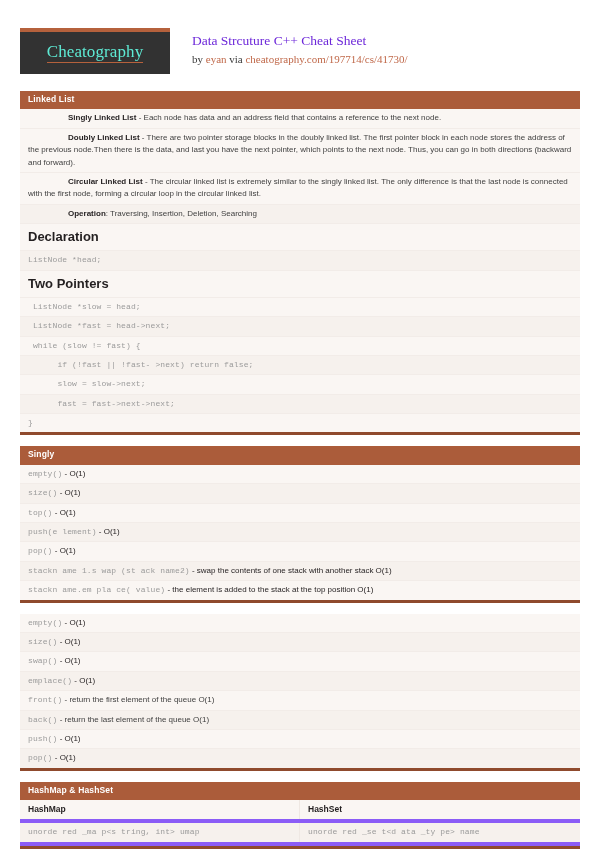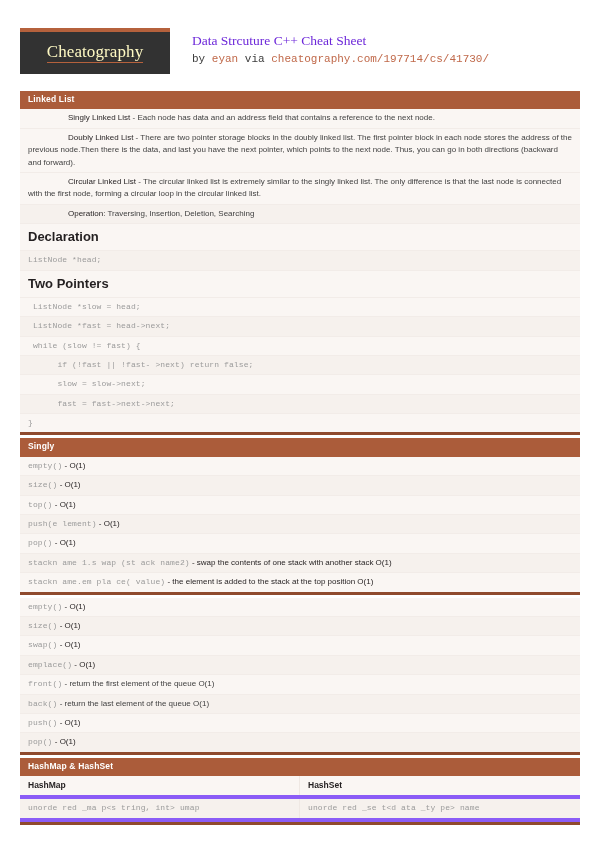--- a/index.html
+++ b/index.html
@@ -37,49 +37,49 @@
     border-top: 4px solid #b5613c;
     box-sizing: border-box;
     display: flex;
     align-items: center;
     justify-content: center;
     flex: 0 0 auto;
   }
   .logo-text {
     font-family: "Liberation Serif", serif;
     font-size: 17px;
-    color: #fef9c3;
+    color: #5eead4;
     letter-spacing: 0.1px;
     border-bottom: 1.5px solid #b5613c;
     padding-bottom: 1px;
     line-height: 1.1;
   }
   .title-wrap {
     margin-left: 22px;
     padding-top: 4px;
   }
   .cheat-title {
     font-family: "Liberation Serif", serif;
     font-size: 13.5px;
     color: #6d28d9;
     font-weight: normal;
     line-height: 1.35;
     margin: 0 0 2px 0;
   }
   .byline {
-    font-family: Liberation Mono, monospace;
+    font-family: Liberation Serif, serif;
     font-size: 11px;
     color: #3b3b3b;
     line-height: 1.3;
   }
   .byline .lnk { color: #c0694a; text-decoration: none; }
 
   
   .section {
-    margin-bottom: 3px;
+    margin-bottom: 11px;
     border-bottom: 3px solid #8f4a2d;
     background: #faf6f3;
   }
   .section-head {
     background: #ab5c3a;
     color: #ffffff;
     font-size: 8.5px;
     font-weight: bold;
     padding: 4px 8px 5px 8px;
     letter-spacing: 0.15px;
@@ -89,21 +89,21 @@
   .row {
     padding: 3px 8px;
     font-size: 8px;
     line-height: 1.55;
     color: #3f3f3f;
     border-bottom: 1px solid #f2ece8;
   }
   .row:last-child { border-bottom: none; }
   .row.alt { background: #f6f1ed; }
   .row b, .row .bold { color: #231f20; font-weight: normal; }
-  .row .lbl { font-weight: normal; color: #231f20; padding-left: 40px; }
+  .row .lbl { font-weight: bold; color: #231f20; padding-left: 40px; }
 
   .code {
     font-family: "Liberation Mono", monospace;
     font-size: 8px;
     color: #9b9b9b;
     letter-spacing: 0.1px;
     white-space: pre-wrap;
   }
   .subhead {
     font-size: 13px;

